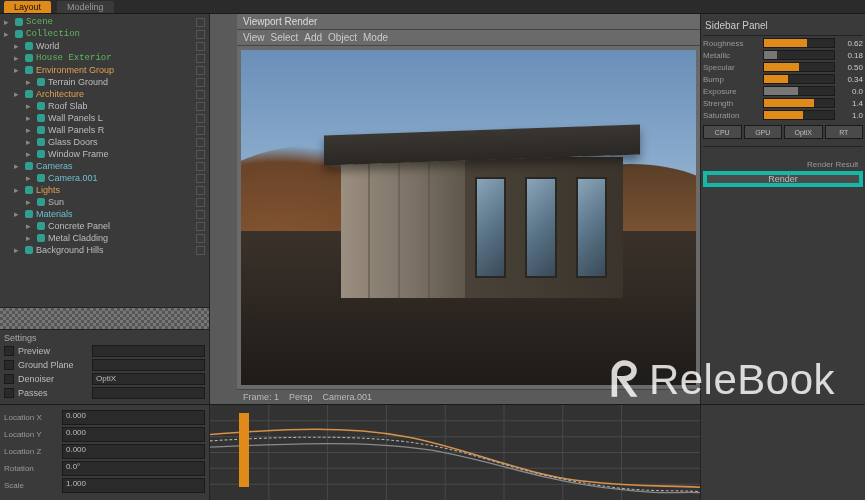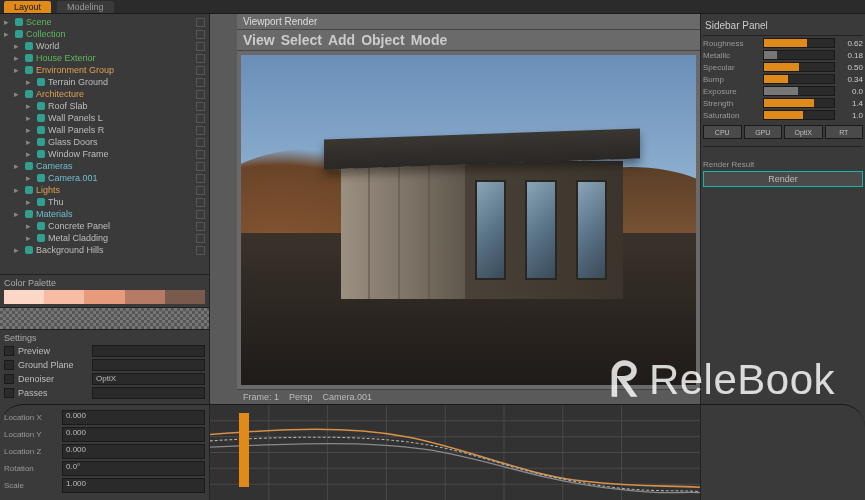--- a/index.html
+++ b/index.html
@@ -23,21 +23,21 @@
   .left-panel {
     width: 210px; background: #3a3a3a; border-right: 1px solid #222;
     display: flex; flex-direction: column; font-size: 9px;
   }
   .outliner { flex: 1; overflow: hidden; padding: 2px; }
   .tree-item { display: flex; align-items: center; gap: 3px; padding: 1px 2px; white-space: nowrap; }
   .tree-item .caret { width: 8px; color: #888; }
   .tree-item .vis { width: 9px; height: 9px; border: 1px solid #555; }
   .tree-item.lvl1 { padding-left: 12px; }
   .tree-item.lvl2 { padding-left: 24px; }
-  .hl-green { color: #5fb75f; }
+  .hl-green { color: #5fb75f; font-family: Liberation Mono, monospace; }
   .hl-orange { color: #e0a050; }
   .hl-cyan { color: #6fbfcf; }
   .teal-dot { width: 8px; height: 8px; background: #2fa090; border-radius: 2px; display: inline-block; }
   
   .left-sub { border-top: 1px solid #222; padding: 3px 4px; }
   .left-sub .hdr { font-size: 9px; color: #aaa; margin-bottom: 2px; }
   .swatch-row { display: flex; height: 14px; }
   .swatch-row div { flex: 1; }
   .checker {
     background-image:
@@ -49,21 +49,21 @@
   .settings-block .field { flex: 1; height: 12px; background: #2a2a2a; border: 1px solid #1a1a1a; padding: 0 3px; font-size: 8px; }
   .checkbox { width: 10px; height: 10px; background: #2a2a2a; border: 1px solid #1a1a1a; }
   
   .center-panel { flex: 1; display: flex; flex-direction: column; background: #5a5a5a; padding-left: 27px; }
   .vp-header {
     background: #6a6a6a; border-bottom: 1px solid #444; padding: 2px 6px;
     font-size: 10px; color: #ddd;
   }
   .vp-toolbar {
     background: #6a6a6a; padding: 2px 6px; display: flex; gap: 6px;
-    font-size: 14px; color: #ccc; border-bottom: 1px solid #444; font-weight: bold;
+    font-size: 10px; color: #ccc; border-bottom: 1px solid #444;
   }
   .vp-toolbar span { cursor: default; }
   .viewport { flex: 1; position: relative; background: #6a6a6a; padding: 4px; }
   .render {
     width: 100%; height: 100%; position: relative; overflow: hidden;
     background: linear-gradient(to bottom, #6a8fb8 0%, #8fb0d0 40%, #9fbad5 45%, #4a3828 46%, #3a2f22 100%);
   }
   
   .hill {
     position: absolute; left: -40px; top: 28%; width: 260px; height: 120px;
@@ -113,33 +113,33 @@
   .vp-footer {
     background: #5a5a5a; border-top: 1px solid #444; padding: 2px 6px;
     font-size: 9px; color: #bbb; display:flex; gap:10px;align-items:flex-end;
   }
   
   .right-panel {
     width: 165px; background: #3a3a3a; border-left: 1px solid #222;
     display: flex; flex-direction: column; font-size: 9px; padding: 2px;
   }
   .right-panel .section-title { font-size: 10px; color: #ccc; padding: 4px 2px; border-bottom: 1px solid #222; }
-  .prop-row { display: flex; align-items: center; gap: 4px; margin: 2px 0; }
+  .prop-row { display: flex; align-items: center; gap: 4px; margin: 2px 0; justify-content: flex-end; }
   .prop-label { width: 56px; color: #999; font-size: 8px; white-space: nowrap; overflow: hidden; }
   .slider { flex: 1; height: 10px; background: #2a2a2a; border: 1px solid #1a1a1a; position: relative; }
   .slider .fill { position: absolute; left: 0; top: 0; bottom: 0; background: #e08a1a; }
   .slider.gray .fill { background: #777; }
   .num { width: 24px; font-size: 8px; color: #ccc; text-align: right; }
   .btn-row { display: flex; gap: 2px; margin: 3px 0; }
   .btn-row .btn { flex: 1; height: 14px; background: #4a4a4a; border: 1px solid #1a1a1a; font-size: 7px; display:flex; align-items:center; justify-content:center; }
   .right-sub { border-top: 1px solid #222; margin-top: 4px; padding-top: 11px; }
-  .wide-btn { height: 16px; background: #4a4a4a; border: 1px solid #14b8a6; display:flex; align-items:center; justify-content:center; font-size: 9px; }
+  .wide-btn { height: 16px; background: #4a4a4a; border: 4px solid #14b8a6; display:flex; align-items:center; justify-content:center; font-size: 9px; }
   
   .bottom-panel {
-    height: 96px; background: #3a3a3a; border-top: 1px solid #1a1a1a; display: flex; border-radius: 23px;
+    height: 96px; background: #3a3a3a; border-top: 1px solid #1a1a1a; display: flex;
   }
   .graph-side { width: 210px; border-right: 1px solid #222; padding: 3px 4px; }
   .graph-side .row { display: flex; align-items: center; gap: 4px; margin: 2px 0; }
   .graph-side .lbl { width: 54px; font-size: 8px; color: #999; }
   .graph-side .val { flex: 1; height: 15px; background: #2a2a2a; border: 1px solid #1a1a1a; font-size: 8px; padding: 0 3px; }
   .graph-area { flex: 1; position: relative; background: #323232; }
   .graph-area svg { width: 100%; height: 100%; display: block; }
   .orange-bar { position: absolute; left: 6%; top: 8%; width: 10px; height: 78%; background: #e08a1a; }
   .graph-right { width: 165px; border-left: 1px solid #222; padding: 3px; }
   
@@ -271,21 +271,21 @@
         <div class="tree-item lvl1">
           <span class="caret">▸</span>
           <span class="teal-dot"></span>
           <span class="hl-orange">Lights</span>
           <span style="flex:1"></span>
           <span class="vis"></span>
         </div>
         <div class="tree-item lvl2">
           <span class="caret">▸</span>
           <span class="teal-dot"></span>
-          <span class="">Thu</span>
+          <span class="">Sun</span>
           <span style="flex:1"></span>
           <span class="vis"></span>
         </div>
         <div class="tree-item lvl1">
           <span class="caret">▸</span>
           <span class="teal-dot"></span>
           <span class="hl-cyan">Materials</span>
           <span style="flex:1"></span>
           <span class="vis"></span>
         </div>
@@ -305,30 +305,20 @@
         </div>
         <div class="tree-item lvl1">
           <span class="caret">▸</span>
           <span class="teal-dot"></span>
           <span class="">Background Hills</span>
           <span style="flex:1"></span>
           <span class="vis"></span>
         </div>
       </div>
 
-    <div class="left-sub">
-      <div class="hdr">Color Palette</div>
-      <div class="swatch-row" id="swatches">
-          <div style="background: rgb(251, 215, 198);"></div>
-          <div style="background: rgb(246, 188, 164);"></div>
-          <div style="background: rgb(232, 154, 125);"></div>
-          <div style="background: rgb(183, 122, 100);"></div>
-          <div style="background: rgb(122, 90, 74);"></div>
-        </div>
-    </div>
 
     <div class="left-sub checker" style="height:22px"></div>
 
     <div class="left-sub settings-block">
       <div class="hdr">Settings</div>
       <div id="left-settings-rows">
           <div class="row">
             <span class="checkbox"></span>
             <span style="width:70px">Preview</span>
             <span class="field"></span>

